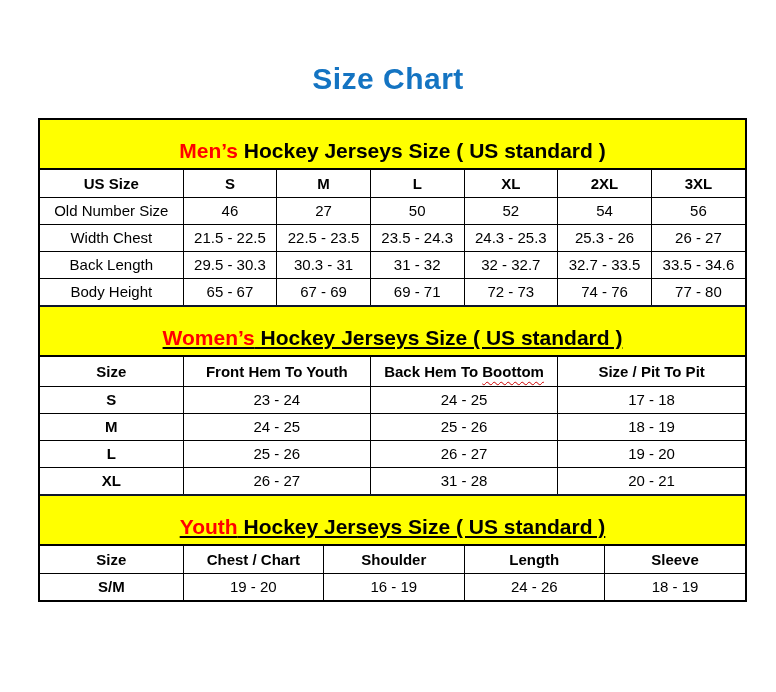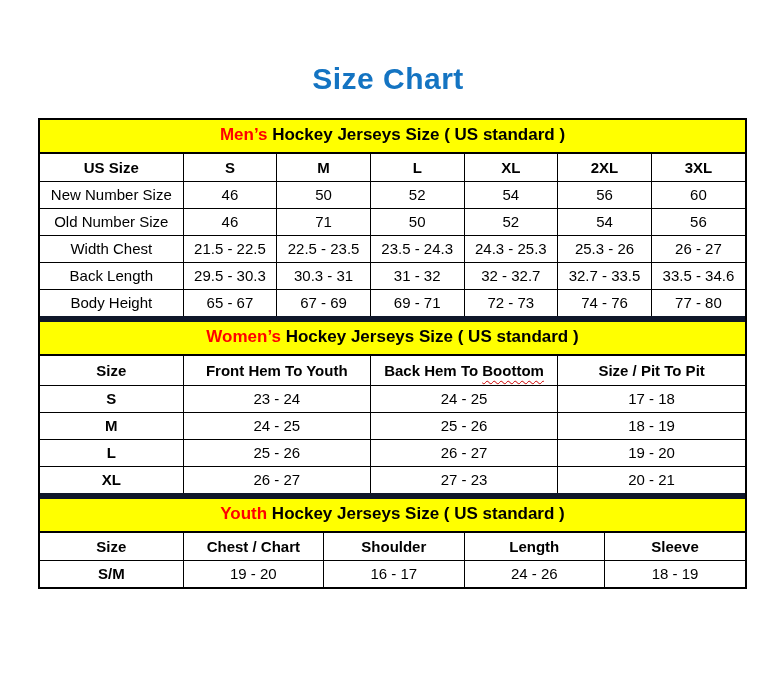--- a/index.html
+++ b/index.html
@@ -22,26 +22,26 @@
   .chart-wrap {
     margin-left: 38px;
     width: 709px;
     border: 2px solid #000;
     background: #fff;
   }
   .band {
     background: #FFFF00;
     text-align: center;
     font-weight: bold;
-    font-size: 17px;
+    font-size: 21px;
     line-height: 21px;
-    padding: 4px 0 7px 0;
+    padding: 20px 0 7px 0;
     border-bottom: 2px solid #000;
   }
-  section + section .band { border-top: 6px solid #0f172a; }
+  section + section .band { border-top: 2px solid #0f172a; text-decoration: underline; }
   .band .red { color: #FF0000; }
   table {
     width: 100%;
     border-collapse: collapse;
     table-layout: fixed;
   }
   th, td {
     border: 1px solid #000;
     text-align: center;
     vertical-align: middle;
@@ -89,32 +89,23 @@
               <th>S</th>
               <th>M</th>
               <th>L</th>
               <th>XL</th>
               <th>2XL</th>
               <th>3XL</th>
             </tr>
           </thead>
           <tbody>
             <tr>
-              <td>New Number Size</td>
-              <td>46</td>
-              <td>50</td>
-              <td>52</td>
-              <td>54</td>
-              <td>56</td>
-              <td>60</td>
-            </tr>
-            <tr>
               <td>Old Number Size</td>
               <td>46</td>
-              <td>71</td>
+              <td>27</td>
               <td>50</td>
               <td>52</td>
               <td>54</td>
               <td>56</td>
             </tr>
             <tr>
               <td>Width Chest</td>
               <td>21.5 - 22.5</td>
               <td>22.5 - 23.5</td>
               <td>23.5 - 24.3</td>
@@ -172,21 +163,21 @@
             </tr>
             <tr>
               <td class="bold">L</td>
               <td>25 - 26</td>
               <td>26 - 27</td>
               <td>19 - 20</td>
             </tr>
             <tr>
               <td class="bold">XL</td>
               <td>26 - 27</td>
-              <td>27 - 23</td>
+              <td>31 - 28</td>
               <td>20 - 21</td>
             </tr>
           </tbody>
         </table>
     </section>
 
     <section>
       <div class="band">
         <span class="red">Youth</span><span> Hockey Jerseys Size ( US standard )</span>
       </div>
@@ -197,21 +188,21 @@
               <th>Chest / Chart</th>
               <th>Shoulder</th>
               <th>Length</th>
               <th>Sleeve</th>
             </tr>
           </thead>
           <tbody>
             <tr>
               <td class="bold">S/M</td>
               <td>19 - 20</td>
-              <td>16 - 17</td>
+              <td>16 - 19</td>
               <td>24 - 26</td>
               <td>18 - 19</td>
             </tr>
           </tbody>
         </table>
     </section>
 
   </div>
 </div>
 

